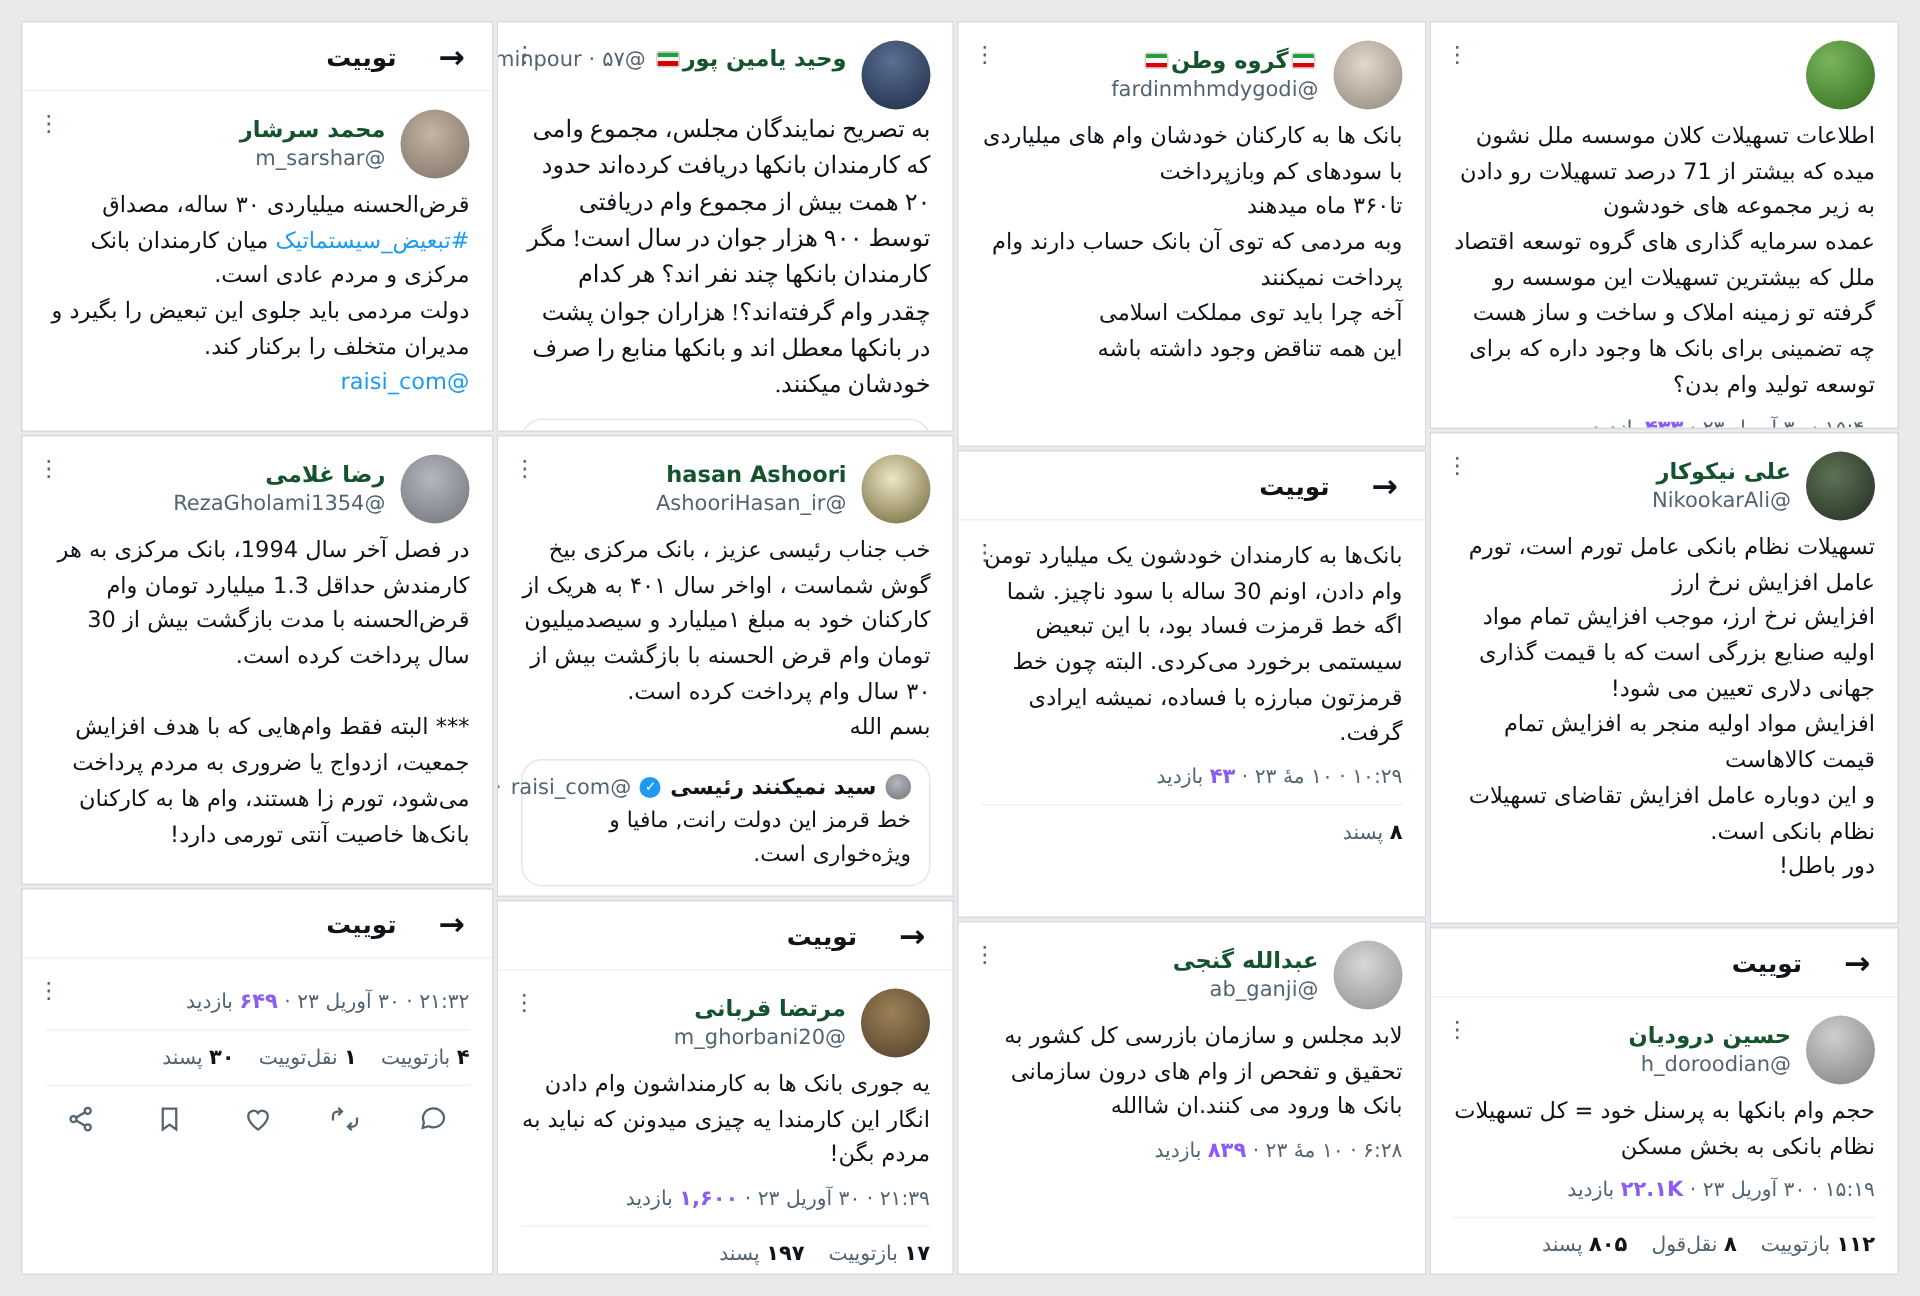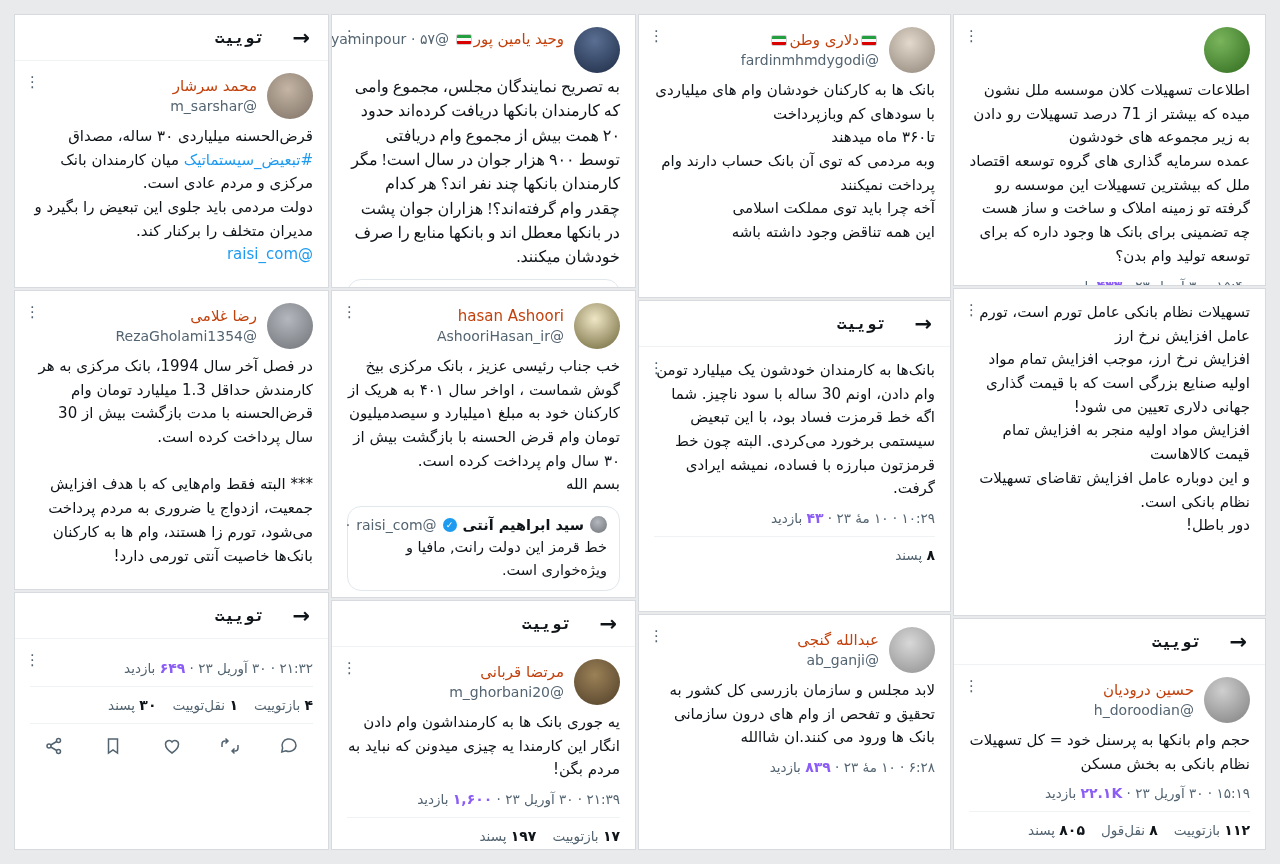--- a/index.html
+++ b/index.html
@@ -4,28 +4,28 @@
 <style>
   html,body{margin:0;padding:0;width:1280px;height:864px;overflow:hidden;
     background:#e9eaec;font-family:"DejaVu Sans",sans-serif;color:#0f1419;direction:rtl;}
   .board{position:absolute;top:14px;right:14px;width:1252px;height:836px;
     display:flex;gap:2px;direction:rtl;}
   .col{display:flex;flex-direction:column;gap:2px;}
   .w-d{width:313px}.w-c{width:313px}.w-b{width:305px}.w-a{width:315px}
   .card{background:#fff;border:1px solid #d7dbdf;box-sizing:border-box;overflow:hidden;position:relative;}
   .chead{display:flex;align-items:center;gap:28px;padding:11px 18px 10px;border-bottom:1px solid #eff3f4;}
   .chead .arrow{font-size:21px;font-weight:bold;color:#0f1419;}
-  .chead .htitle{font-size:16.5px;font-weight:bold;font-family:Liberation Mono, monospace;}
+  .chead .htitle{font-size:16.5px;font-weight:bold;}
   .tw{padding:12px 15px 10px;position:relative;}
   .more{position:absolute;left:10px;top:14px;color:#536471;font-size:15px;line-height:1;}
   .urow{display:flex;gap:10px;margin-bottom:6px;align-items:center;}
   .avatar{width:46px;height:46px;border-radius:50%;flex:none;}
   .qavatar{width:19px;height:19px;border-radius:50%;flex:none;display:inline-block;vertical-align:middle;}
   .uinfo{display:flex;flex-direction:column;justify-content:center;line-height:1.35;}
-  .uname{font-weight:normal;font-size:15px;color:#c2410c;white-space:nowrap;}
+  .uname{font-weight:bold;font-size:15px;color:#14532d;white-space:nowrap;}
   .uhandle{font-size:14px;color:#536471;}
   .inlinehead{font-size:14.5px;white-space:nowrap;}
   .inlinehead .uname{font-size:15px;}
   .tweet-text{font-size:15px;line-height:1.58;white-space:pre-line;}
   .link{color:#1d9bf0;text-decoration:none;cursor:pointer;}
   .tstamp{color:#536471;font-size:13.5px;margin-top:9px;}
   .tstamp b{color:#8b5cf6;font-size:14px;}
   .metrics{border-top:1px solid #eff3f4;margin-top:10px;padding-top:10px;font-size:13.5px;color:#536471;display:flex;gap:16px;}
   .metrics b{color:#0f1419;font-size:14px;}
   .actions{border-top:1px solid #eff3f4;margin-top:10px;padding:12px 14px 6px;display:flex;justify-content:space-between;align-items:center;}
@@ -78,20 +78,27 @@
           <span>·</span>
           <b>۴۳۳</b>
           <span>بازدید</span>
         </div>
       </div>
     </div>
 
     <div class="card" style="height:328px">
       <div class="tw">
         <div class="more">⋮</div>
+        <div class="urow">
+          <div class="avatar av-nikookar"></div>
+          <div class="uinfo">
+            <span class="uname">علی نیکوکار</span>
+            <span class="uhandle">@NikookarAli</span>
+          </div>
+        </div>
         <div class="tweet-text">تسهیلات نظام بانکی عامل تورم است، تورم عامل افزایش نرخ ارز
 افزایش نرخ ارز، موجب افزایش تمام مواد اولیه صنایع بزرگی است که با قیمت گذاری جهانی دلاری تعیین می شود!
 افزایش مواد اولیه منجر به افزایش تمام قیمت کالاهاست
 و این دوباره عامل افزایش تقاضای تسهیلات نظام بانکی است.
 دور باطل!</div>
       </div>
     </div>
 
     <div class="card" style="height:232px">
       <div class="chead">
@@ -126,21 +133,21 @@
   </div>
 
   <div class="col w-c">
 
     <div class="card" style="height:284px">
       <div class="tw">
         <div class="more">⋮</div>
         <div class="urow">
           <div class="avatar av-sarbaz"></div>
           <div class="uinfo">
-            <span class="uname"><span class="flag"></span><span>دلاری وطن</span><span class="flag"></span></span>
+            <span class="uname"><span class="flag"></span><span>گروه وطن</span><span class="flag"></span></span>
             <span class="uhandle">@fardinmhmdygodi</span>
           </div>
         </div>
         <div class="tweet-text">بانک ها به کارکنان خودشان وام های میلیاردی با سودهای کم وبازپرداخت
 تا۳۶۰ ماه میدهند
 وبه مردمی که توی آن بانک حساب دارند وام پرداخت نمیکنند
 آخه چرا باید توی مملکت اسلامی
 این همه تناقض وجود داشته باشه</div>
       </div>
     </div>
@@ -227,21 +234,21 @@
           <div class="uinfo">
             <span class="uname">hasan Ashoori</span>
             <span class="uhandle">@AshooriHasan_ir</span>
           </div>
         </div>
         <div class="tweet-text">خب جناب رئیسی عزیز ، بانک مرکزی بیخ گوش شماست ، اواخر سال ۴۰۱ به هریک از کارکنان خود به مبلغ ۱میلیارد و سیصدمیلیون تومان وام قرض الحسنه با بازگشت بیش از ۳۰ سال وام پرداخت کرده است.
 بسم الله</div>
         <div class="qt">
           <div class="qhead">
             <span class="qavatar av-gholami" style="width:17px;height:17px;"></span>
-            <span class="qname">سید ابراهیم آنتی</span>
+            <span class="qname">سید نمیکنند رئیسی</span>
             <span class="badge">✓</span>
             <span>@raisi_com</span>
             <span>·</span>
 
           </div>
           <div class="qtext">خط قرمز این دولت رانت, مافیا و ویژه‌خواری است.</div>
         </div>
 
       </div>
     </div>

